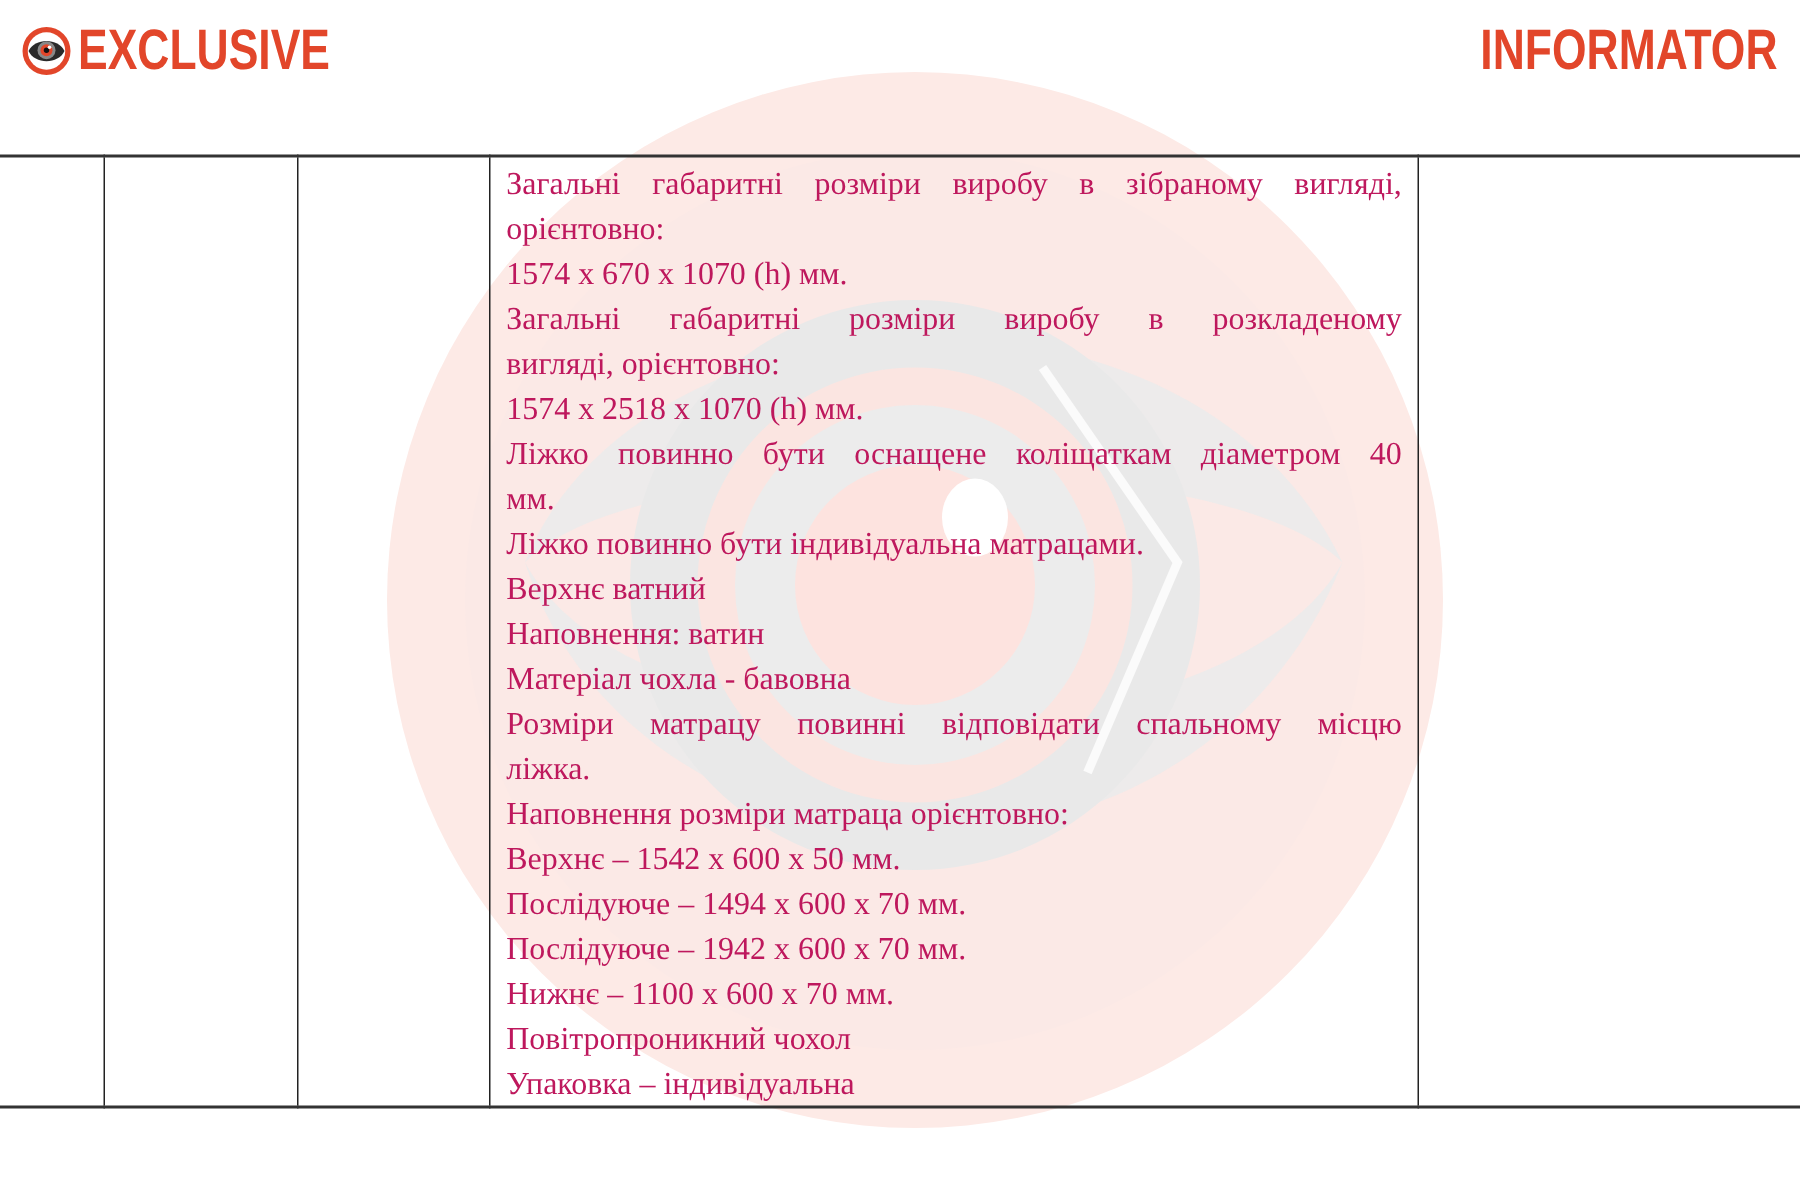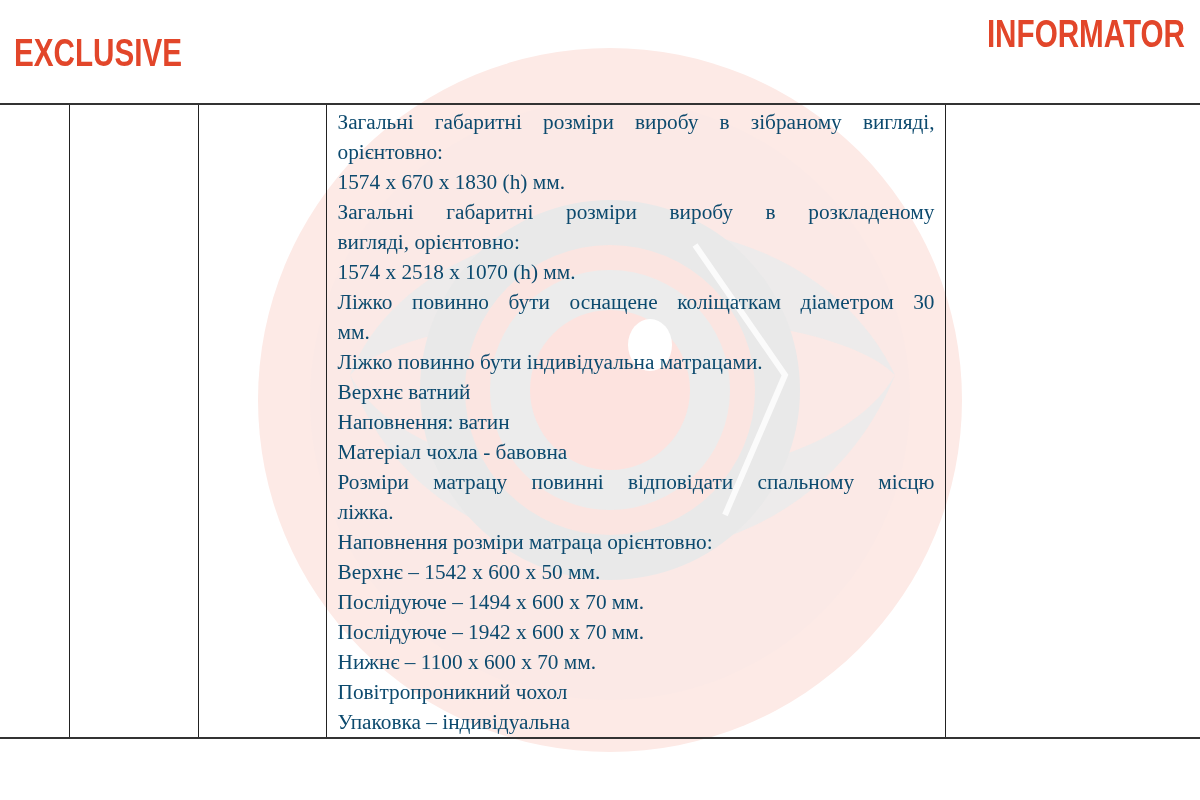--- a/index.html
+++ b/index.html
@@ -7,21 +7,21 @@
       width: 1200px; height: 800px; position: relative; overflow: hidden;
       background: #ffffff;
       font-family: "Liberation Serif", "DejaVu Serif", serif;
     }
     .watermark {
       position: absolute; left: 255px; top: 45px; width: 710px; height: 710px;
       pointer-events: none; z-index: 0;
     }
     .logo-left {
       position: absolute; left: 14px; top: 12px; height: 44px;
-      display: flex; align-items: center; gap: 19px; z-index: 2; flex-direction: column;
+      display: flex; align-items: center; gap: 4px; z-index: 2;
     }
     .logo-right {
       position: absolute; right: 15px; top: 12px; height: 44px;
       display: flex; align-items: center; z-index: 2;
     }
     .brand-text {
       font-family: "Liberation Sans", "DejaVu Sans", sans-serif;
       font-weight: bold; color: #e2462a; font-size: 38px;
       letter-spacing: 0px; line-height: 44px;
       transform: scaleX(0.78); transform-origin: left center;
@@ -44,21 +44,21 @@
     .doc-table td:first-child { border-left: none; }
     .doc-table td:last-child { border-right: none; }
     .col1 { width: 69px; }
     .col2 { width: 129px; }
     .col3 { width: 128px; }
     .col4 { width: 619px; }
     .col5 { width: auto; }
 
     .spec-cell { padding: 2px 10px 0 11px !important; }
     .spec-line {
-      font-size: 21.3px; line-height: 30px; color: #0c4a6e;
+      font-size: 21.3px; line-height: 30px; color: #be185d;
       text-align: justify; text-align-last: left;
       margin: 0;
     }
     .spec-line.justify-full { text-align-last: justify; }
   </style>
 </head>
 <body>
 
 <svg class="watermark" viewBox="0 0 710 710">
   <circle cx="355" cy="355" r="352" fill="#fdeae6"></circle>
@@ -99,25 +99,25 @@
   </colgroup>
   <tbody>
       <tr>
     <td></td>
     <td></td>
     <td></td>
     <td class="spec-cell">
       <div id="spec-lines">
         <p class="spec-line justify-full">Загальні габаритні розміри виробу в зібраному вигляді,</p>
         <p class="spec-line">орієнтовно:</p>
-        <p class="spec-line">1574 х 670 х 1830 (h) мм.</p>
+        <p class="spec-line">1574 х 670 х 1070 (h) мм.</p>
         <p class="spec-line justify-full">Загальні габаритні розміри виробу в розкладеному</p>
         <p class="spec-line">вигляді, орієнтовно:</p>
         <p class="spec-line">1574 х 2518 х 1070 (h) мм.</p>
-        <p class="spec-line justify-full">Ліжко повинно бути оснащене коліщаткам діаметром 30</p>
+        <p class="spec-line justify-full">Ліжко повинно бути оснащене коліщаткам діаметром 40</p>
         <p class="spec-line">мм.</p>
         <p class="spec-line">Ліжко повинно бути індивідуальна матрацами.</p>
         <p class="spec-line">Верхнє ватний</p>
         <p class="spec-line">Наповнення: ватин</p>
         <p class="spec-line">Матеріал чохла - бавовна</p>
         <p class="spec-line justify-full">Розміри матрацу повинні відповідати спальному місцю</p>
         <p class="spec-line">ліжка.</p>
         <p class="spec-line">Наповнення розміри матраца орієнтовно:</p>
         <p class="spec-line">Верхнє – 1542 х 600 х 50 мм.</p>
         <p class="spec-line">Послідуюче – 1494 х 600 х 70 мм.</p>

